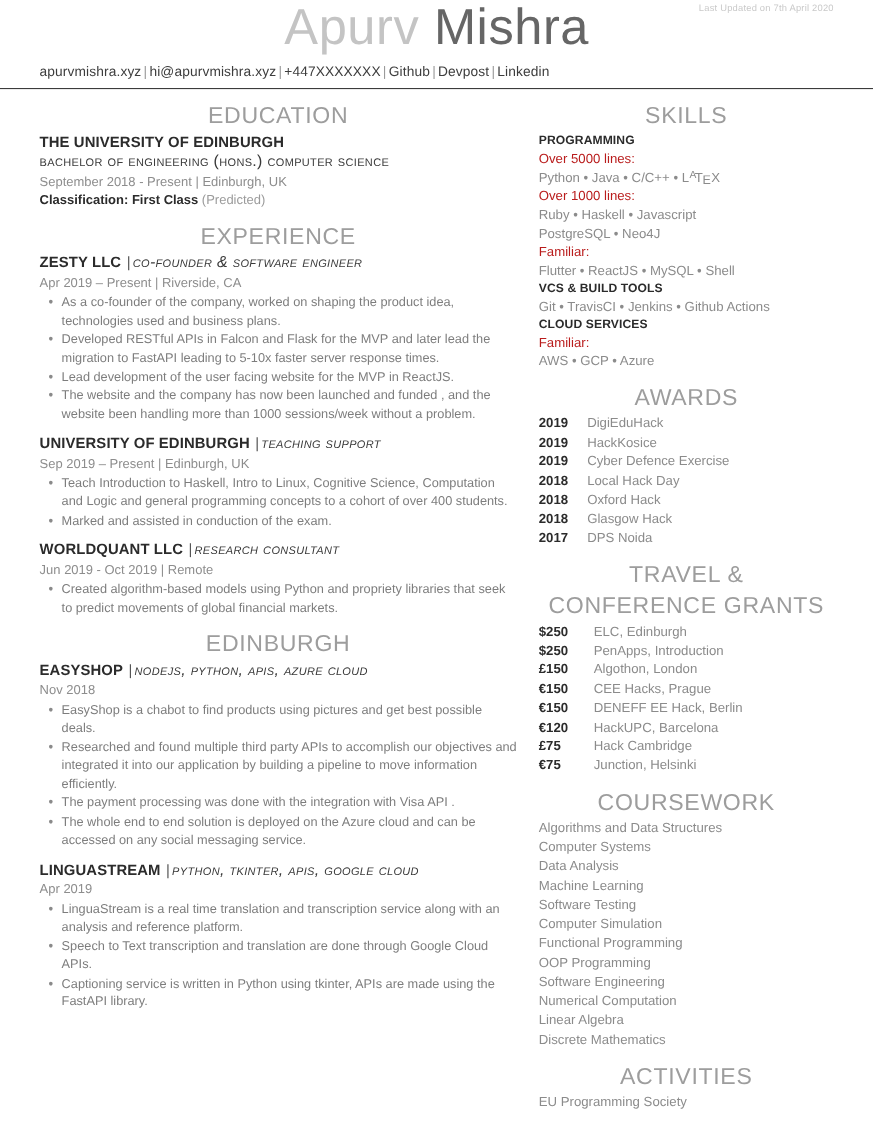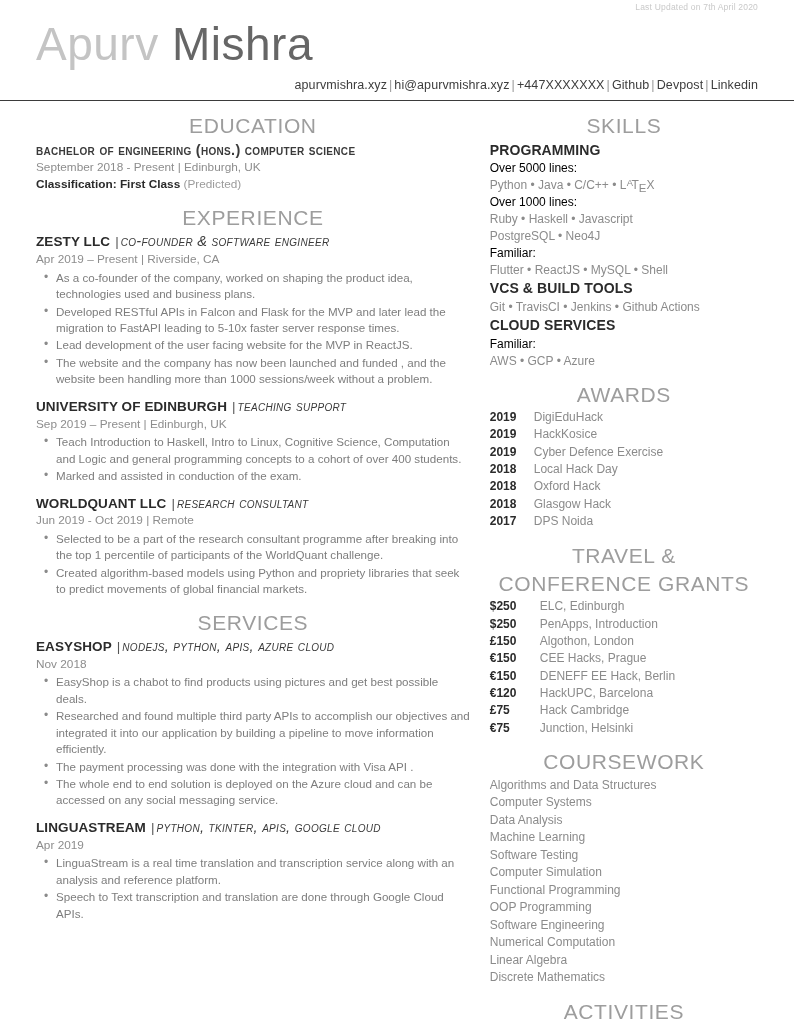--- a/index.html
+++ b/index.html
@@ -11,28 +11,28 @@
     overflow: hidden;
   }
   .page { position: relative; width: 794px; height: 1028px; padding: 0 36px; }
 
   
   .updated {
     position: absolute; top: 2px; right: 36px;
     font-size: 8.5px; color: #c9c9c9; letter-spacing: .2px;
   }
   .name-line {
-    padding-top: 20px;
+    text-align: center; 
     font-size: 46px; font-weight: 300; line-height: 1.05;
     letter-spacing: .5px; white-space: nowrap;
   }
   .name-first { color: #c4c4c4; font-weight: 200; }
   .name-last  { color: #666666; font-weight: 300; }
   .contact {
-    text-align: right; margin-top: 10px; margin-bottom: 8px;
+    text-align: left; margin-top: 10px; margin-bottom: 8px;
     font-size: 12.5px; color: #3d3d3d; letter-spacing: .1px;
   }
   .contact .sep { color: #9a9a9a; padding: 0 2px; }
   .rule { border-top: 1.6px solid #3b3b3b; margin: 0 -36px; }
 
   
   .cols { display: flex; padding-top: 12px; }
   .col-left  { width: 472px; padding-right: 16px; }
   .col-right { width: 286px; padding-left: 4px; }
 
@@ -48,44 +48,44 @@
   .entry { margin-bottom: 9px; }
   .entry-head { font-size: 13.5px; line-height: 1.3; color: #2b2b2b; }
   .org { font-weight: bold; letter-spacing: .1px; }
   .role-sep { color: #555; font-weight: 300; padding: 0 2px 0 5px; }
   .role {
     font-variant: small-caps; text-transform: lowercase;
     font-size: 14.5px; color: #3a3a3a; letter-spacing: .3px; font-style: italic;
   }
   .degree {
     font-variant: small-caps; text-transform: lowercase;
-    font-size: 14.5px; color: #3a3a3a; letter-spacing: .3px; line-height: 1.3; font-weight: bold;
+    font-size: 14.5px; color: #3a3a3a; letter-spacing: .3px; line-height: 1.3;
   }
   .meta { font-size: 11.8px; color: #8d8d8d; line-height: 1.4; }
   .classification { font-size: 11.8px; line-height: 1.45; }
   .classification b { color: #2b2b2b; }
   .classification span { color: #9b9b9b; }
 
   ul.bullets { list-style: none; margin: 2px 0 0 0; padding: 0; }
   ul.bullets li {
     position: relative; padding-left: 20px;
     font-size: 11.6px; line-height: 1.42; color: #7d7d7d;
     margin-bottom: 1px;
   }
   ul.bullets li::before {
     content: "\2022"; position: absolute; left: 8px; top: -1px;
     color: #8a8a8a; font-size: 12px;
   }
 
   
   .sk-sub {
-    font-size: 14px; font-weight: bold; color: #2b2b2b;
+    font-size: 11px; font-weight: bold; color: #2b2b2b;
     letter-spacing: .1px; line-height: 1.4;
   }
-  .sk-lab { font-size: 12px; color: #000000; line-height: 1.42; }
+  .sk-lab { font-size: 12px; color: #b91c1c; line-height: 1.42; }
   .sk-val { font-size: 12px; color: #8b8b8b; line-height: 1.42; }
   .latex { white-space: nowrap; }
   .latex .a { font-size: .78em; position: relative; top: -.32em; left: .04em; letter-spacing: -.12em; }
   .latex .e { position: relative; top: .22em; left: -.02em; font-size: .95em; }
 
   .kv { display: flex; font-size: 12px; line-height: 1.45; }
   .kv .k { font-weight: bold; color: #2b2b2b; min-width: 38px; }
   .kv .v { color: #8b8b8b; padding-left: 6px; }
   .kv.money .k { min-width: 44px; }
 
@@ -107,20 +107,21 @@
 
   <div class="rule"></div>
 
   <div class="cols">
 
     <div class="col-left">
 
       <h2 class="sect">EDUCATION</h2>
       <div id="education-list">
           <div class="entry">
+            <div class="entry-head"><span class="org">THE UNIVERSITY OF EDINBURGH</span></div>
             <div class="degree">Bachelor of Engineering (Hons.) Computer Science</div>
             <div class="meta">September 2018  - Present | Edinburgh, UK</div>
             <div class="classification"><b>Classification: First Class</b> <span>(Predicted)</span></div>
           </div>
         </div>
 
       <h2 class="sect">EXPERIENCE</h2>
       <div id="experience-list">
           <div class="entry">
             <div class="entry-head"><span class="org">ZESTY LLC</span><span class="role-sep">|</span><span class="role">Co-founder &amp; Software Engineer</span></div>
@@ -137,44 +138,44 @@
             <div class="meta">Sep 2019  – Present | Edinburgh, UK</div>
             <ul class="bullets">
               <li>Teach Introduction to Haskell, Intro to Linux, Cognitive Science, Computation and Logic and general programming concepts to a cohort of over 400 students.</li>
               <li>Marked and assisted in conduction of the exam.</li>
             </ul>
           </div>
           <div class="entry">
             <div class="entry-head"><span class="org">WORLDQUANT LLC</span><span class="role-sep">|</span><span class="role">Research Consultant</span></div>
             <div class="meta">Jun 2019  - Oct 2019  | Remote</div>
             <ul class="bullets">
-              <li>Selected to be a part of the research consultant programme after breaking into the top 1 percentile of participants of the WorldQuant challenge.</li>
               <li>Created algorithm-based models using Python and propriety libraries that seek to predict movements of global financial markets.</li>
             </ul>
           </div>
         </div>
 
-      <h2 class="sect">SERVICES</h2>
+      <h2 class="sect">EDINBURGH</h2>
       <div id="projects-list">
           <div class="entry">
             <div class="entry-head"><span class="org">EASYSHOP</span><span class="role-sep">|</span><span class="role">NodeJS, Python, APIs, Azure Cloud</span></div>
             <div class="meta">Nov 2018</div>
             <ul class="bullets">
               <li>EasyShop is a chabot to find products using pictures and get best possible deals.</li>
               <li>Researched and found multiple third party APIs to accomplish our objectives and integrated it into our application by building a pipeline to move information efficiently.</li>
               <li>The payment processing was done with the integration with Visa API .</li>
               <li>The whole end to end solution is deployed on the Azure cloud and can be accessed on any social messaging service.</li>
             </ul>
           </div>
           <div class="entry">
             <div class="entry-head"><span class="org">LINGUASTREAM</span><span class="role-sep">|</span><span class="role">Python, Tkinter, APIs, Google Cloud</span></div>
             <div class="meta">Apr 2019</div>
             <ul class="bullets">
               <li>LinguaStream is a real time translation and transcription service along with an analysis and reference platform.</li>
               <li>Speech to Text transcription and translation are done through Google Cloud APIs.</li>
+              <li>Captioning service is written in Python using tkinter, APIs are made using the FastAPI library.</li>
             </ul>
           </div>
         </div>
 
     </div>
 
     <div class="col-right">
 
       <h2 class="sect">SKILLS</h2>
       <div class="sk-sub">PROGRAMMING</div>

